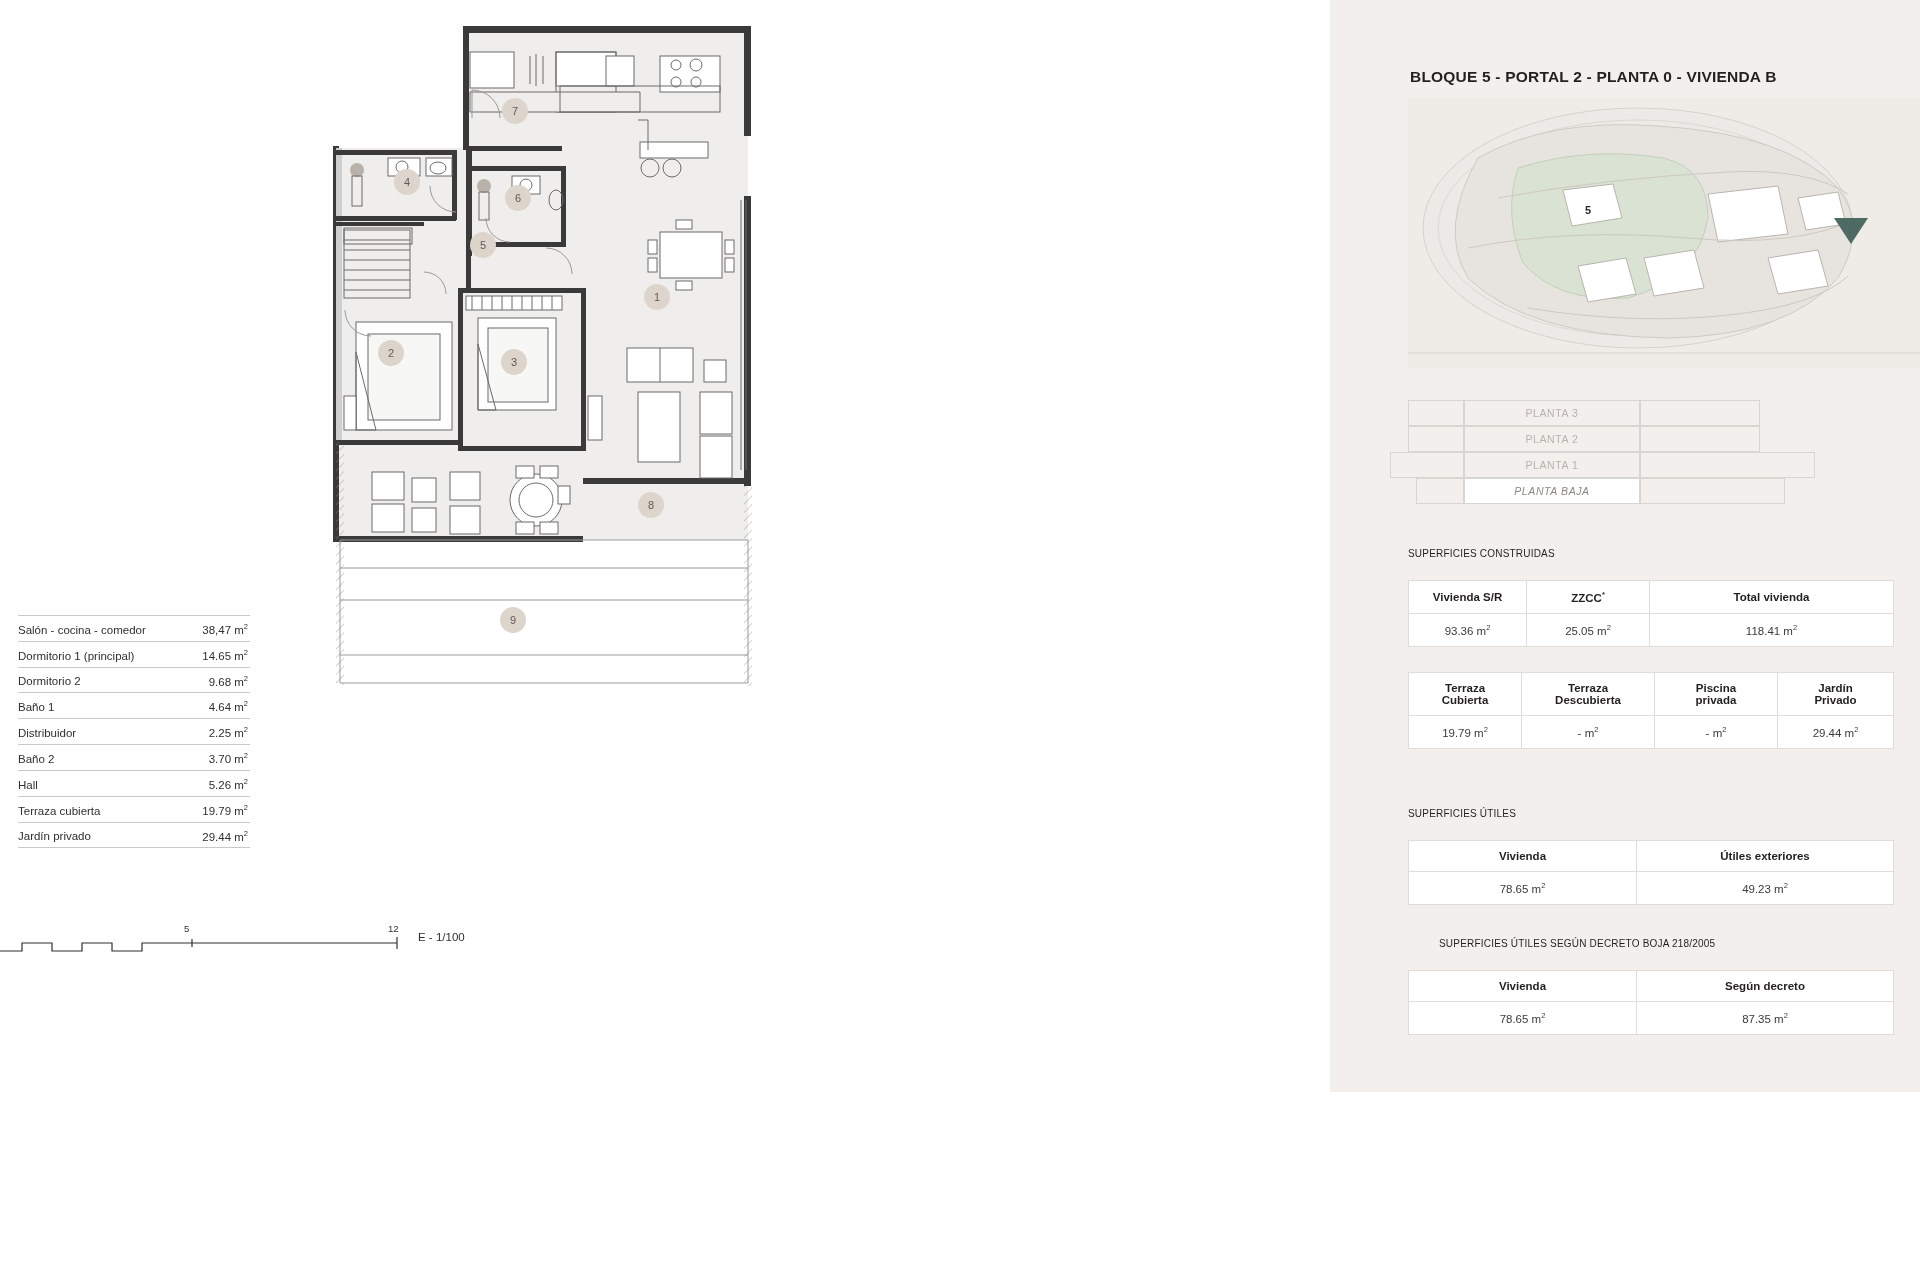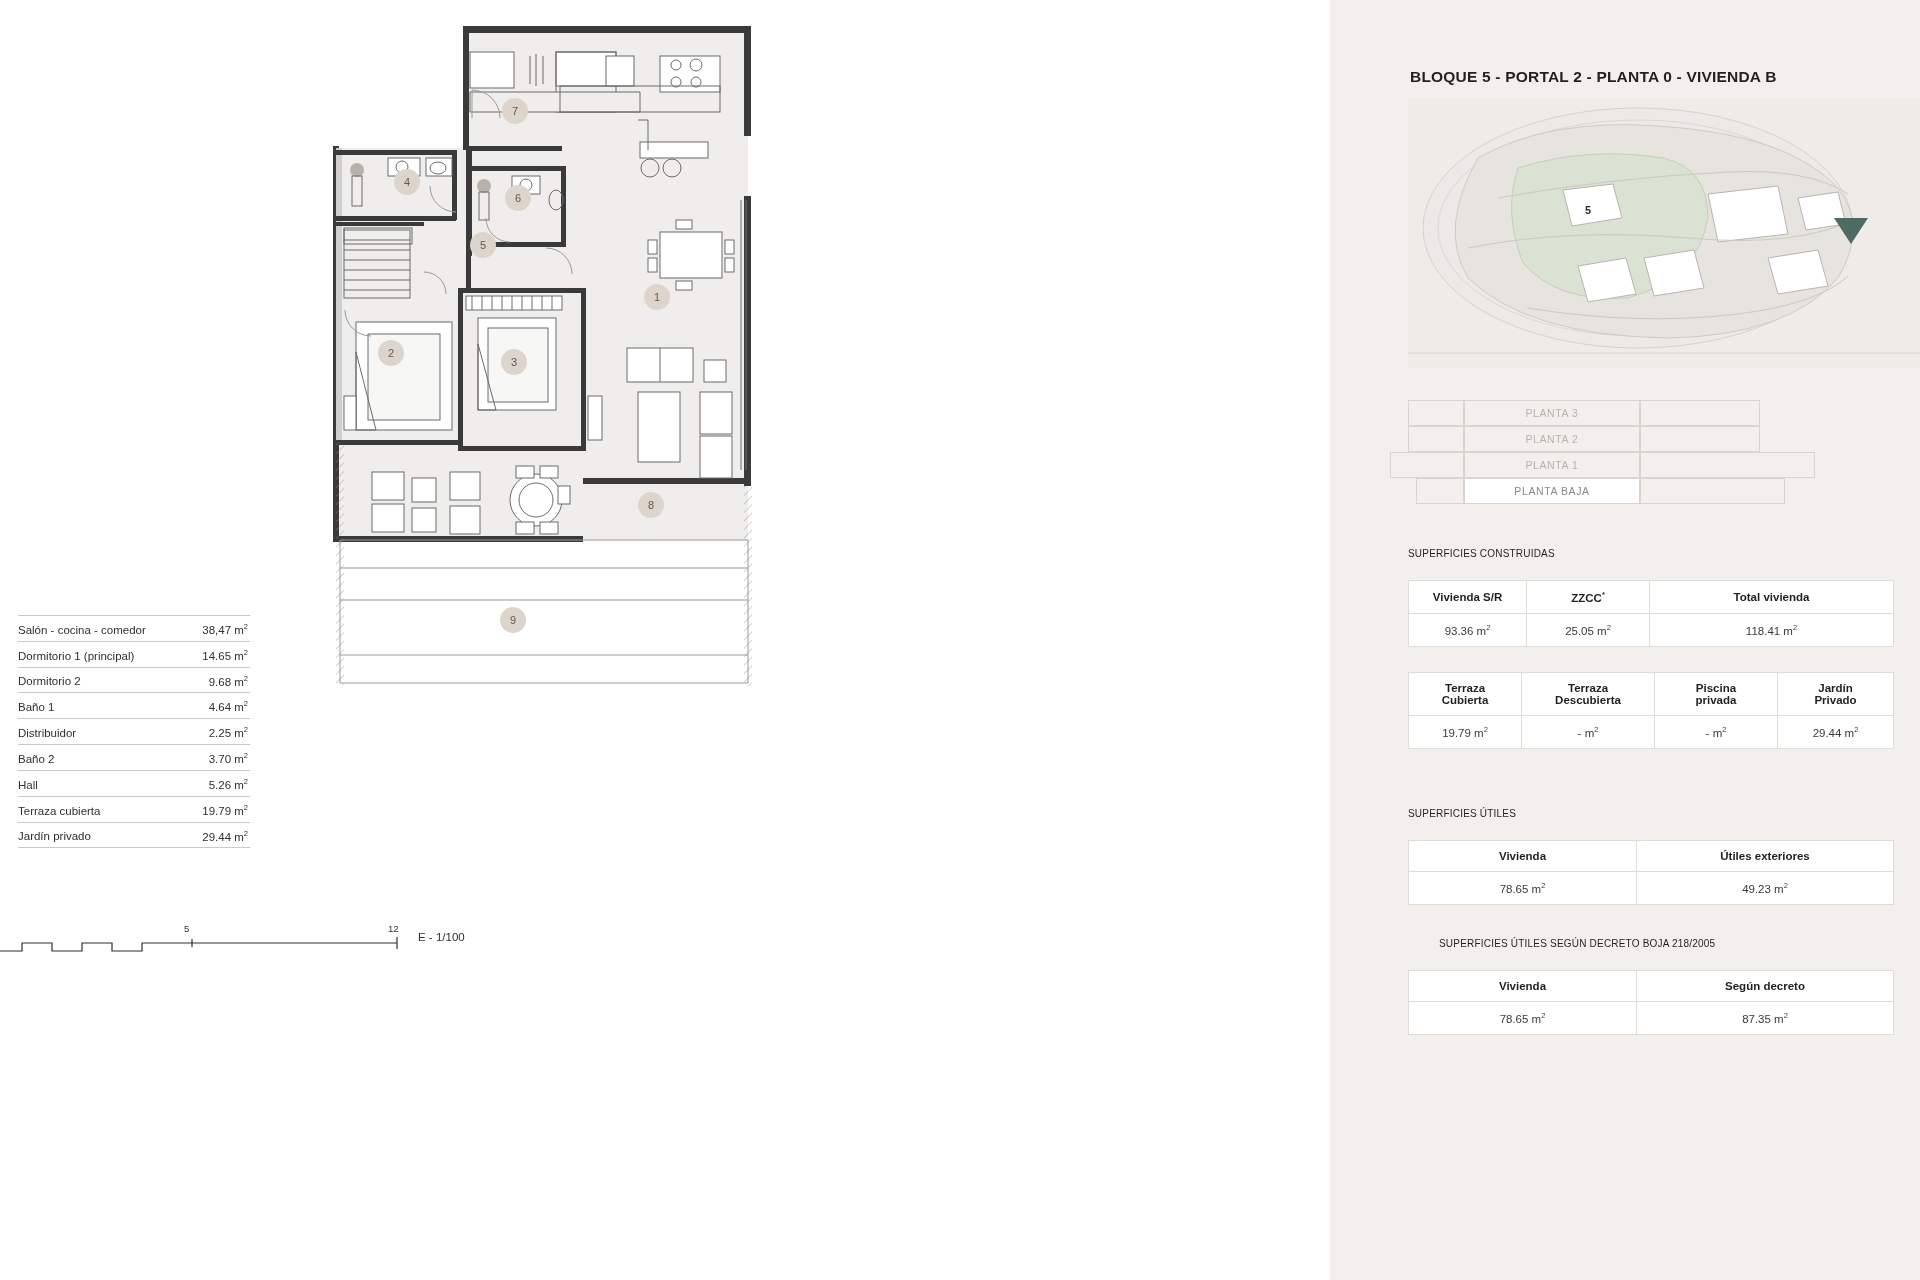--- a/index.html
+++ b/index.html
@@ -81,21 +81,21 @@
     left: 418px;
     top: 931px;
     font-size: 11.5px;
     color: #2f2f2f;
   }
 
   
   #right-panel {
     position: absolute;
     left: 1330px; top: 0;
-    width: 590px; height: 1280px;
+    width: 590px; height: 1092px;
     background: #f2efec;
     overflow: hidden;
   }
   #unit-title {
     position: absolute;
     left: 80px; top: 68px;
     font-size: 15.5px;
     font-weight: bold;
     letter-spacing: .2px;
     color: #231f20;
@@ -137,20 +137,21 @@
     align-items: center;
     justify-content: center;
     font-size: 10.5px;
     letter-spacing: .6px;
     color: #b9b3ad;
     background: transparent;
   }
   .floor-row.active {
     background: #ffffff;
     color: #8d8781;
+    font-style: italic;
   }
   .floor-cell {
     position: absolute;
     border: 1px solid #d9d5d0;
     box-sizing: border-box;
     height: 26px;
   }
 
   
   .sec-title {

